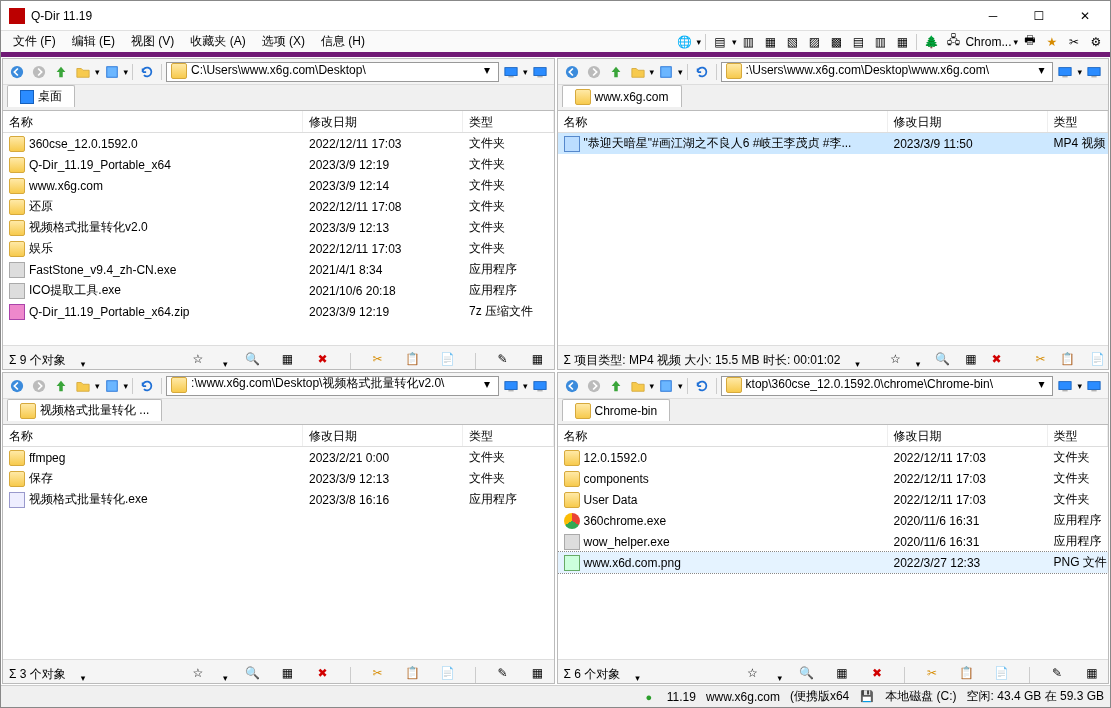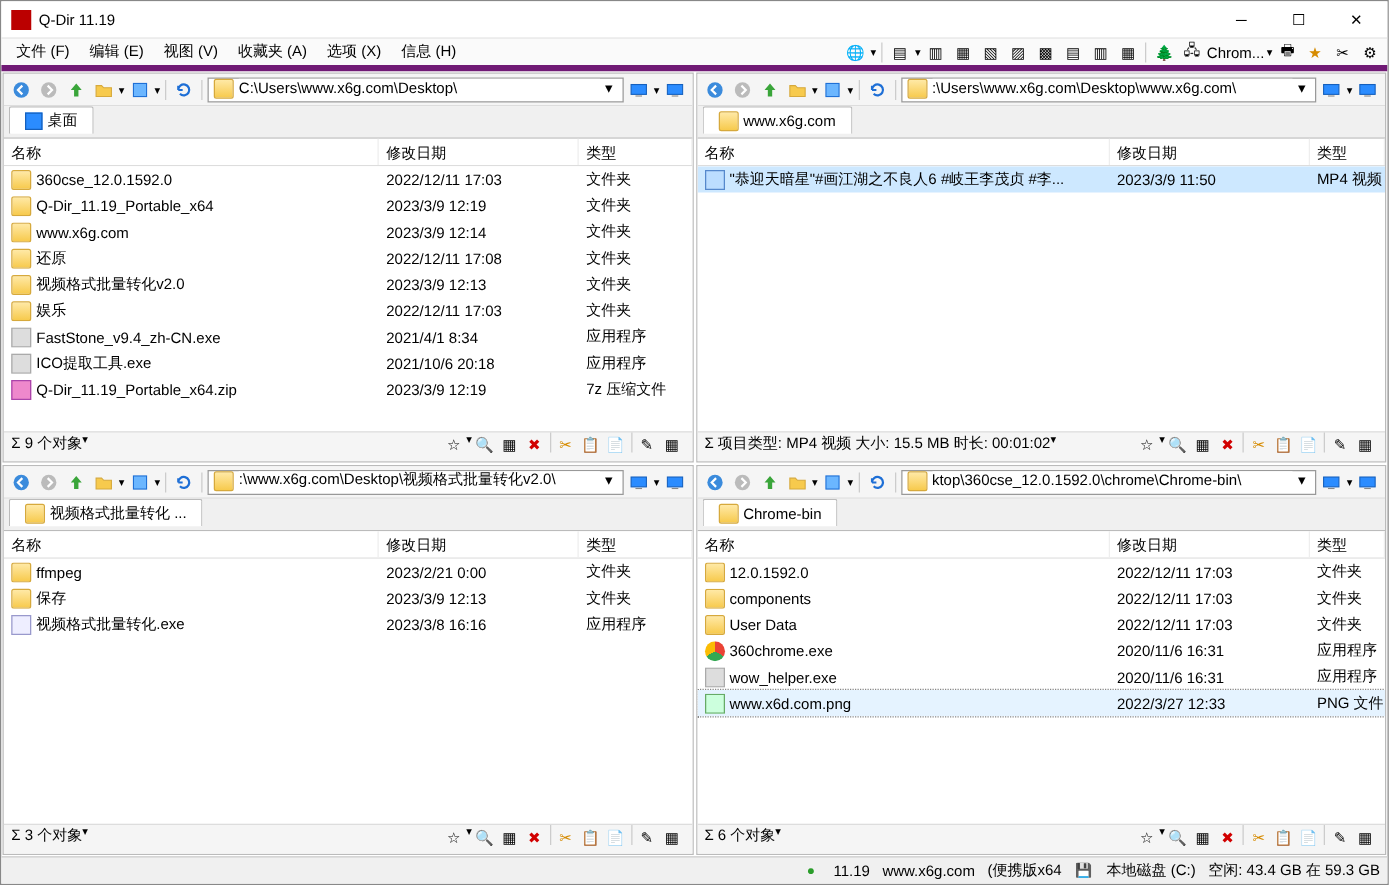--- a/index.html
+++ b/index.html
@@ -30,21 +30,21 @@
 .row.selected2{background:#e5f3ff;outline:1px dotted #888;}
 .cell{padding:0 6px;overflow:hidden;text-overflow:ellipsis;white-space:nowrap;display:flex;align-items:center;gap:4px;}
 .fic{width:16px;height:16px;flex-shrink:0;}
 .folder{background:linear-gradient(#ffe9a6,#f7ca4d);border:1px solid #d6a93c;border-radius:2px;}
 .exefile{background:#ddd;border:1px solid #aaa;}
 .zipfile{background:#e8c;border:1px solid #a4a;}
 .genfile{background:#eef;border:1px solid #99c;}
 .mp4file{background:#bdf;border:1px solid #58c;}
 .pngfile{background:#cfd;border:1px solid #6a6;}
 .chromefile{background:conic-gradient(#ea4335 0 120deg,#34a853 120deg 240deg,#fbbc05 240deg 360deg);border-radius:50%;}
-.p-status{height:24px;display:flex;align-items:flex-start;gap:0;padding:0 6px;background:#f5f5f5;border-top:1px solid #ddd;font-size:11px;}
+.p-status{height:24px;display:flex;align-items:flex-end;gap:15px;padding:0 6px;background:#f5f5f5;border-top:1px solid #ddd;font-size:11px;}
 .p-status .statustext{flex:0 0 auto;}
 .p-status .spacer{flex:1;}
 .statusbar{height:22px;display:flex;align-items:center;gap:10px;padding:0 6px;background:#f0f0f0;border-top:1px solid #ccc;font-size:11px;}
 .col-name{flex:0 0 300px;}
 .col-date{flex:0 0 160px;}
 .col-type{flex:1;}
 .p2 .col-name{flex:0 0 330px;} .p2 .col-date{flex:0 0 160px;}
 .p4 .col-name{flex:0 0 330px;} .p4 .col-date{flex:0 0 160px;}
 .sep{width:1px;height:16px;background:#ccc;margin:0 2px;}
 svg{width:14px;height:14px;}

